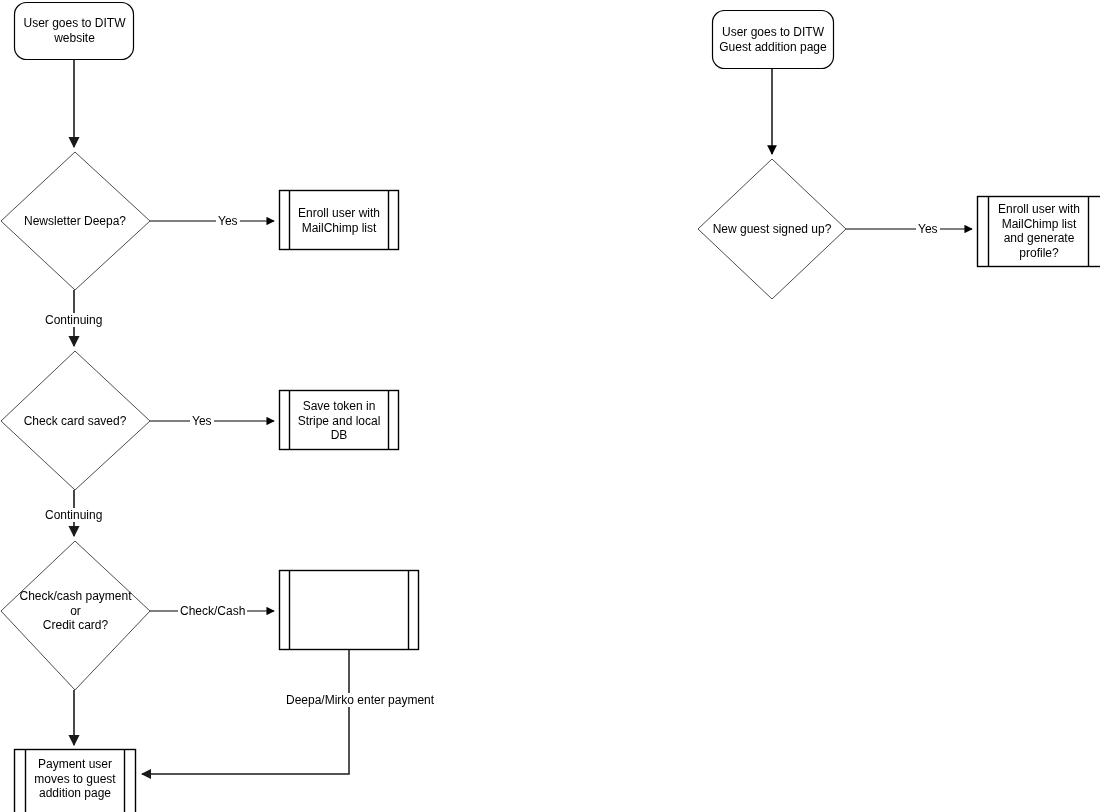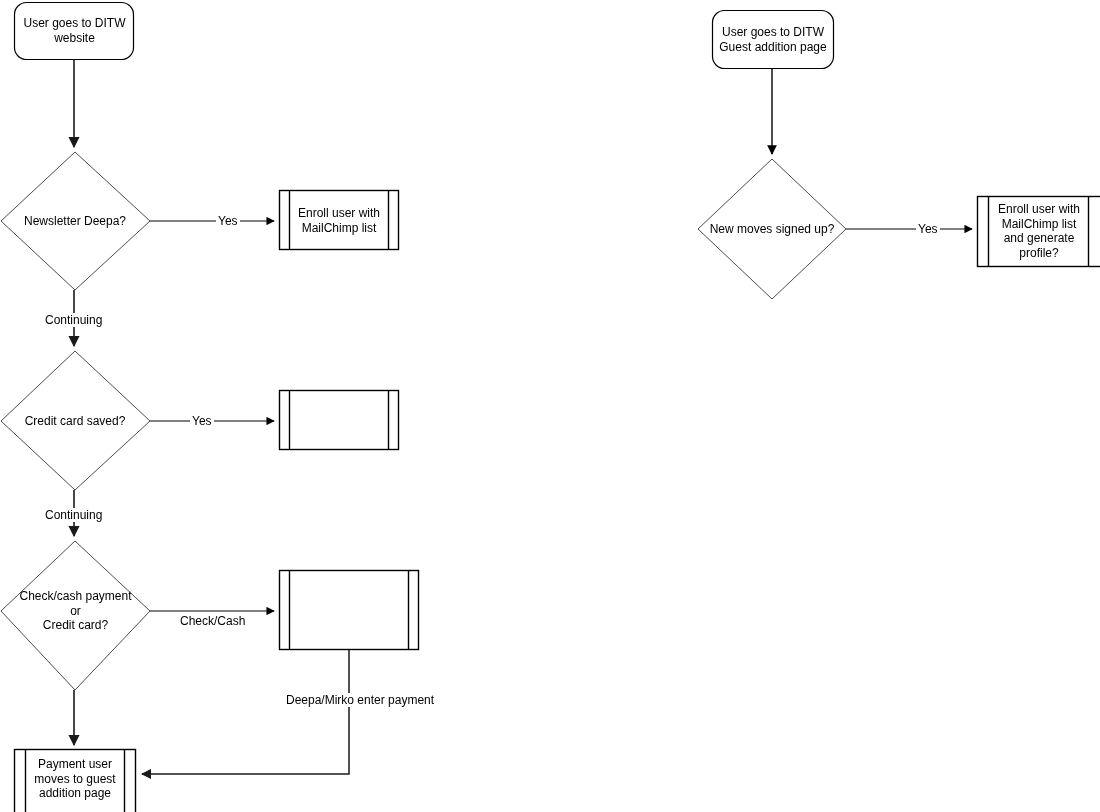--- a/index.html
+++ b/index.html
@@ -125,49 +125,52 @@
   </svg>
 
   <div class="node-label" style="left:19px; top:16px; width:111px;">User goes to DITW
 website</div>
 
   <div class="node-label" style="left:2px; top:214px; width:146px;">Newsletter Deepa?</div>
 
   <div class="node-label" style="left:292px; top:206px; width:94px;">Enroll user with
 MailChimp list</div>
 
-  <div class="node-label" style="left:2px; top:414px; width:146px;">Credit card saved?</div>
+  <div class="node-label" style="left:2px; top:414px; width:146px;">Check card saved?</div>
 
+  <div class="node-label" style="left:292px; top:399px; width:94px;">Save token in
+Stripe and local
+DB</div>
 
   <div class="node-label" style="left:-2px; top:589px; width:155px;">Check/cash payment
 or
 Credit card?</div>
 
 
   <div class="node-label" style="left:28px; top:757px; width:94px;">Payment user
 moves to guest
 addition page</div>
 
   <div class="node-label" style="left:714px; top:25px; width:118px;">User goes to DITW
 Guest addition page</div>
 
-  <div class="node-label" style="left:699px; top:222px; width:146px;">New moves signed up?</div>
+  <div class="node-label" style="left:699px; top:222px; width:146px;">New guest signed up?</div>
 
   <div class="node-label" style="left:991px; top:202px; width:96px;">Enroll user with
 MailChimp list
 and generate
 profile?</div>
 
   <div class="edge-label" style="left:216px; top:214px;">Yes</div>
 
   <div class="edge-label" style="left:43px; top:313px;">Continuing</div>
 
   <div class="edge-label" style="left:190px; top:414px;">Yes</div>
 
   <div class="edge-label" style="left:43px; top:508px;">Continuing</div>
 
-  <div class="edge-label" style="left:178px; top:604px;margin-top:10px;">Check/Cash</div>
+  <div class="edge-label" style="left:178px; top:604px;">Check/Cash</div>
 
   <div class="edge-label" style="left:271px; top:693px;margin-left:13px;">Deepa/Mirko enter payment</div>
 
   <div class="edge-label" style="left:916px; top:222px;">Yes</div>
 
 </div>
 
 </body></html>

